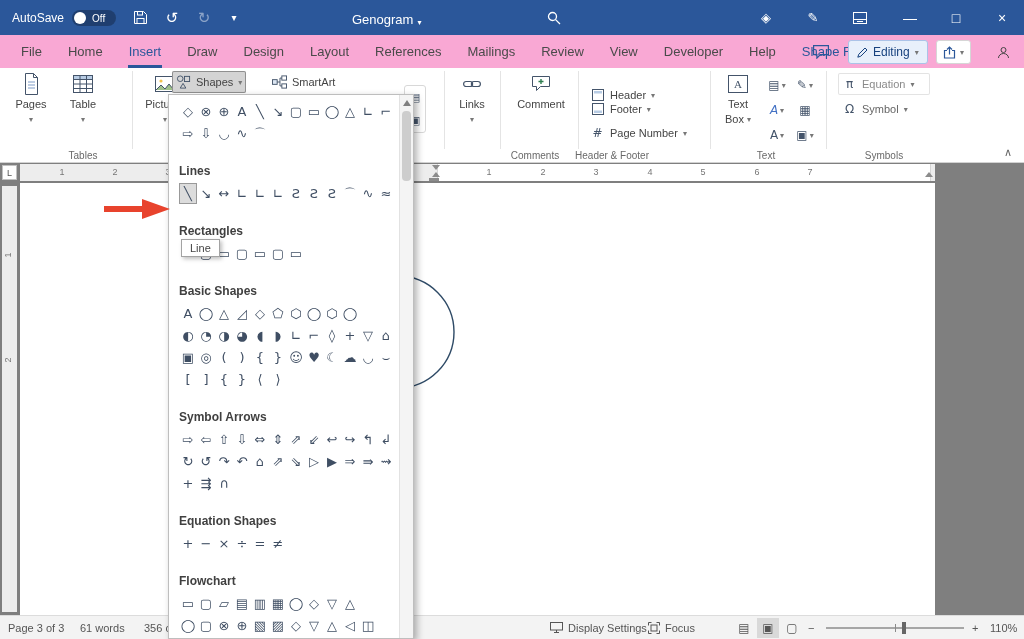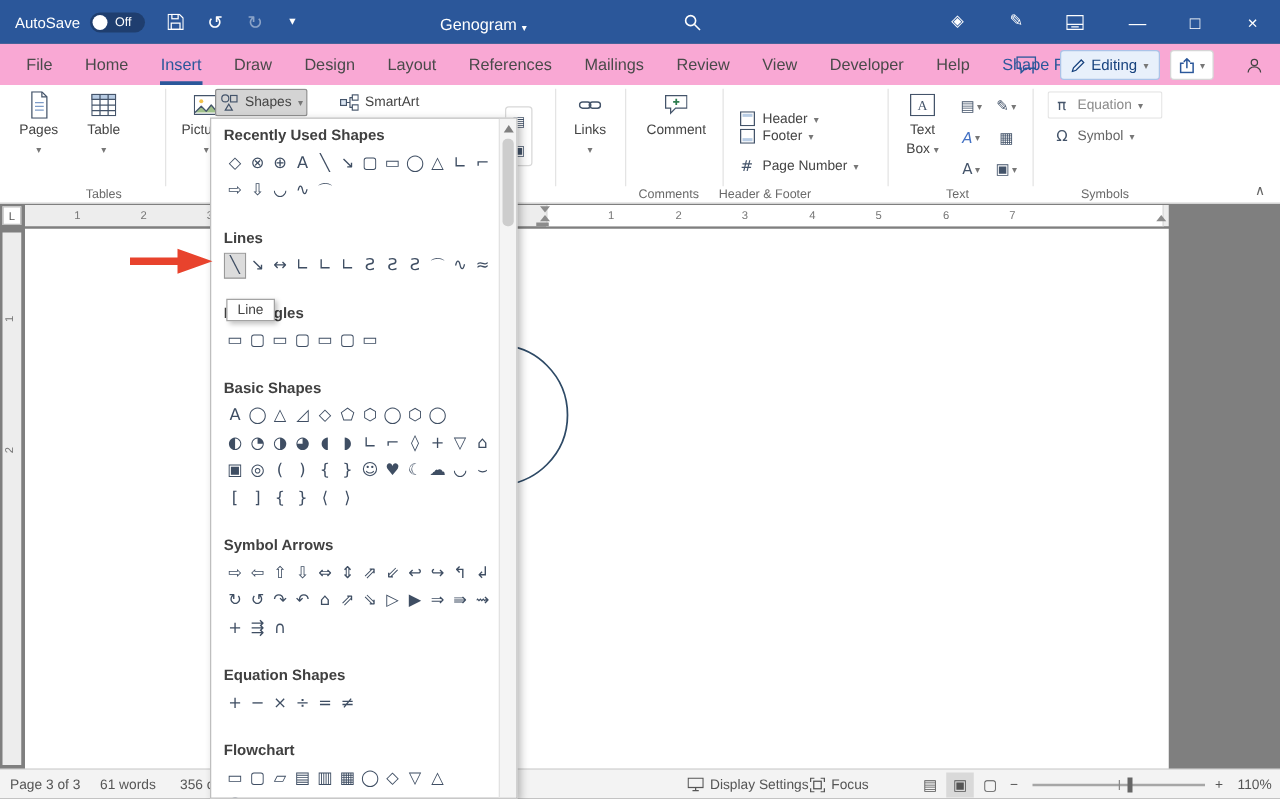--- a/index.html
+++ b/index.html
@@ -424,21 +424,20 @@
       <span class="znotch"></span>
       <span class="zthumb"></span>
     </div>
     <span class="abs st" style="left:972px">+</span>
     <span class="abs st" style="left:990px">110%</span>
   </footer>
 
   <div class="shapes-menu">
     <div class="menu-inner">
         <div class="menu-section">
-          <div class="menu-title">Recently Used Shapes</div>
           <div class="shape-row">
             <span class="shape-cell">◇</span>
             <span class="shape-cell">⊗</span>
             <span class="shape-cell">⊕</span>
             <span class="shape-cell">A</span>
             <span class="shape-cell">╲</span>
             <span class="shape-cell">↘</span>
             <span class="shape-cell">▢</span>
             <span class="shape-cell">▭</span>
             <span class="shape-cell">◯</span>

